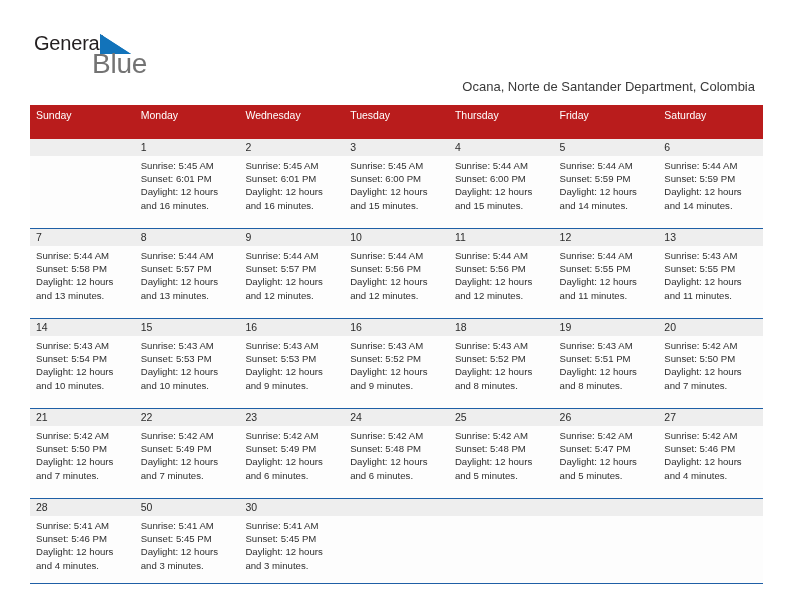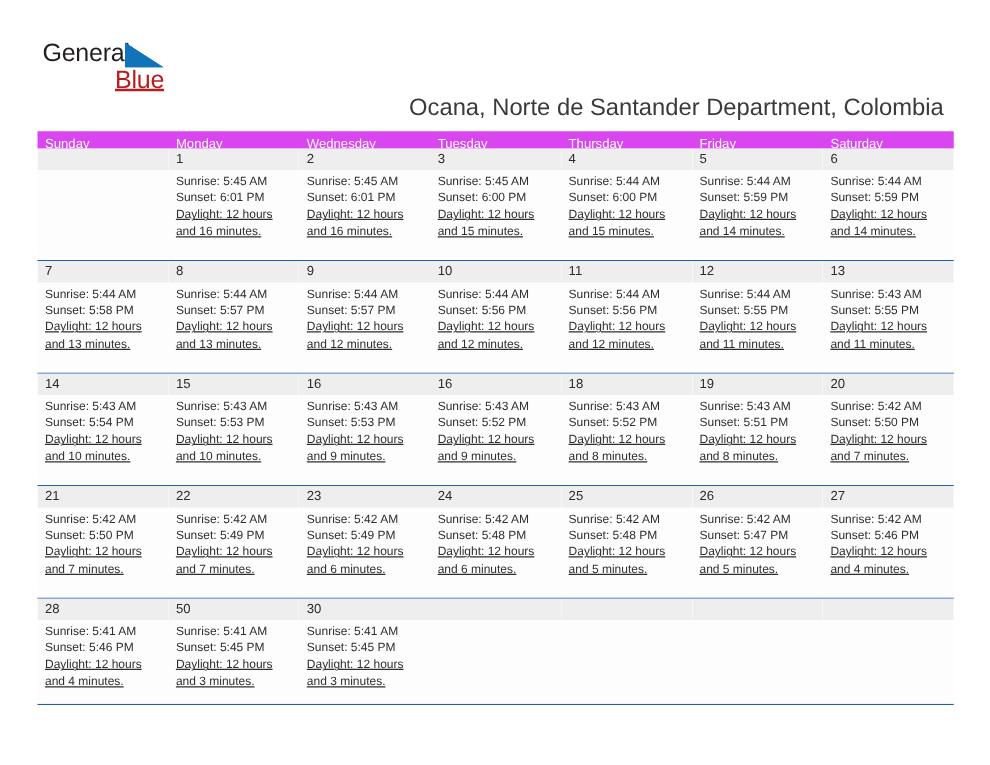--- a/index.html
+++ b/index.html
@@ -39,56 +39,55 @@
     line-height: 20px;
   }
   .logo-tri {
     position: absolute;
     left: 66px; top: 1px;
     width: 31px; height: 20px;
   }
   .logo-blue {
     position: absolute;
     left: 58px; top: 20px;
-    font-size: 20px;
-    color: #b91c1c;
+    font-size: 28px;
+    color: #737373;
     letter-spacing: -0.2px;
     line-height: 22px;
-    text-decoration: underline;
   }
   .title {
     position: absolute;
     right: 36px; top: 31px;
     font-size: 26px;
     color: #2b2b2b;
     text-align: right;
     line-height: 30px;
     white-space: nowrap;
   }
   .subtitle {
     position: absolute;
     right: 37px; top: 79px;
-    font-size: 19px;
+    font-size: 13px;
     color: #3a3a3a;
     text-align: right;
     line-height: 15px;
     white-space: nowrap;
   }
 
   
   .calendar {
     position: absolute;
     left: 30px; top: 105px;
     width: 733px;
   }
   .dow-row {
     display: flex;
     width: 733px;
-    height: 14px;
-    background: #d946ef;
+    height: 34px;
+    background: #b91c1c;
   }
   .dow {
     flex: 1 1 0;
     font-size: 10.5px;
     color: #ffffff;
     padding: 4px 0 0 6px;
     line-height: 12px;
     white-space: nowrap;
   }
   .week {
@@ -117,21 +116,21 @@
     line-height: 17px;
   }
   .cell.empty .datestrip { color: transparent; }
   .info {
     padding: 3px 4px 0 6px;
     font-size: 9.6px;
     color: #2f2f2f;
     line-height: 13.2px;
   }
   .info div { white-space: nowrap; }
-  .info .wrap { white-space: normal; text-decoration: underline; }
+  .info .wrap { white-space: normal; }
 </style>
 </head>
 <body>
 
 <div class="page">
 
   <div class="header">
     <div class="logo">
       <span class="logo-general">General</span>
       <svg class="logo-tri" viewBox="0 0 31 20">

